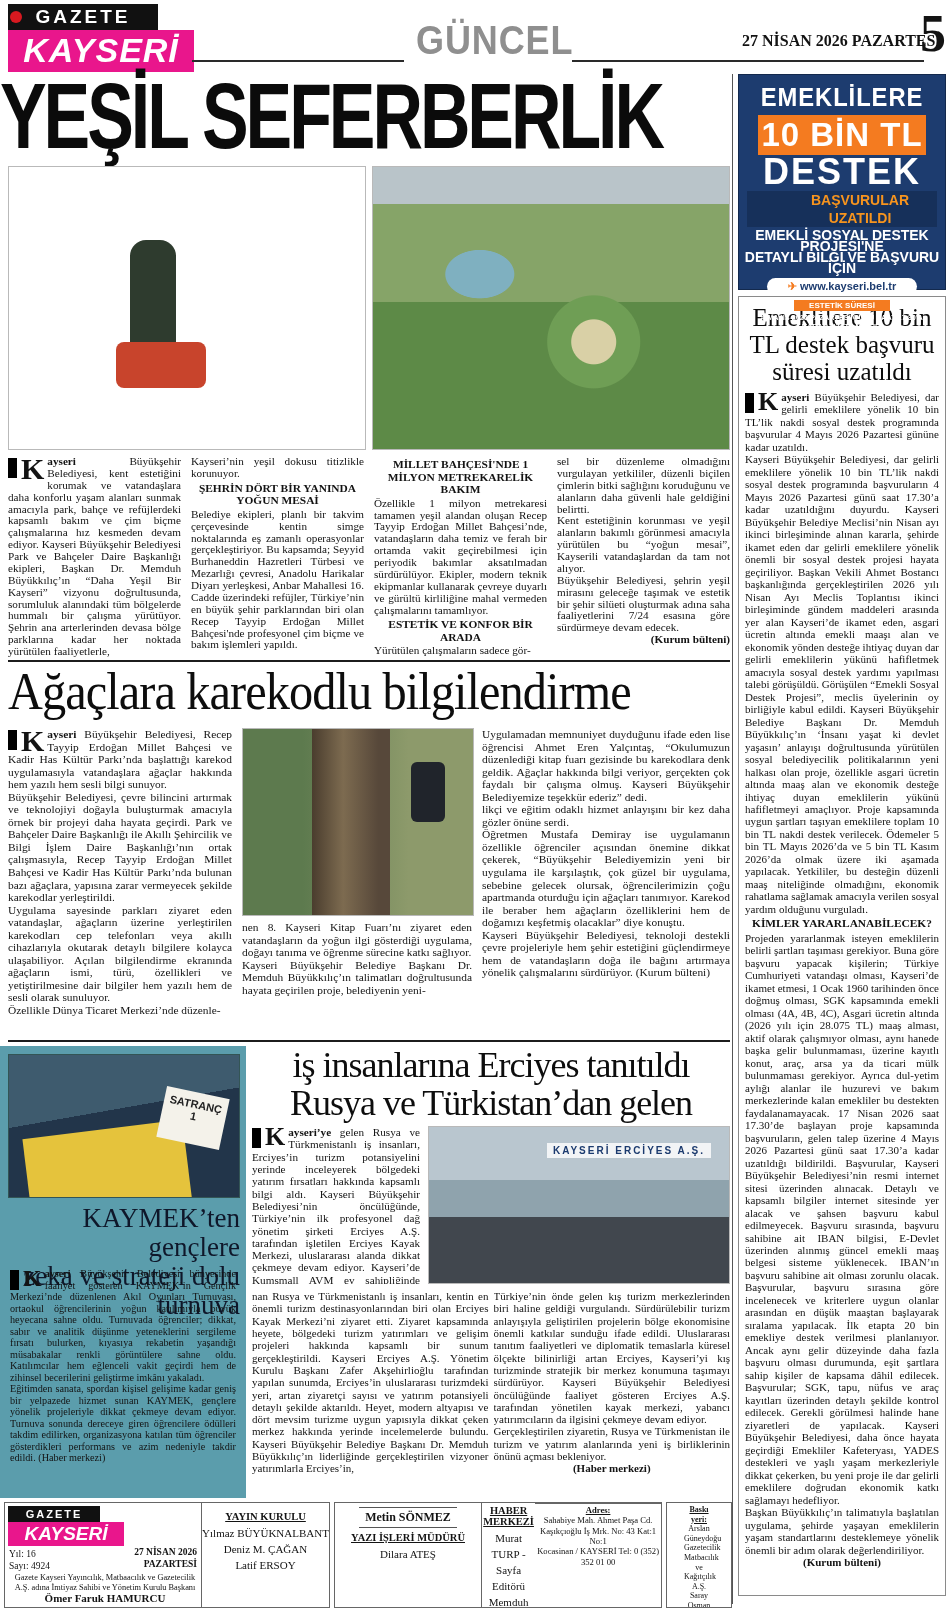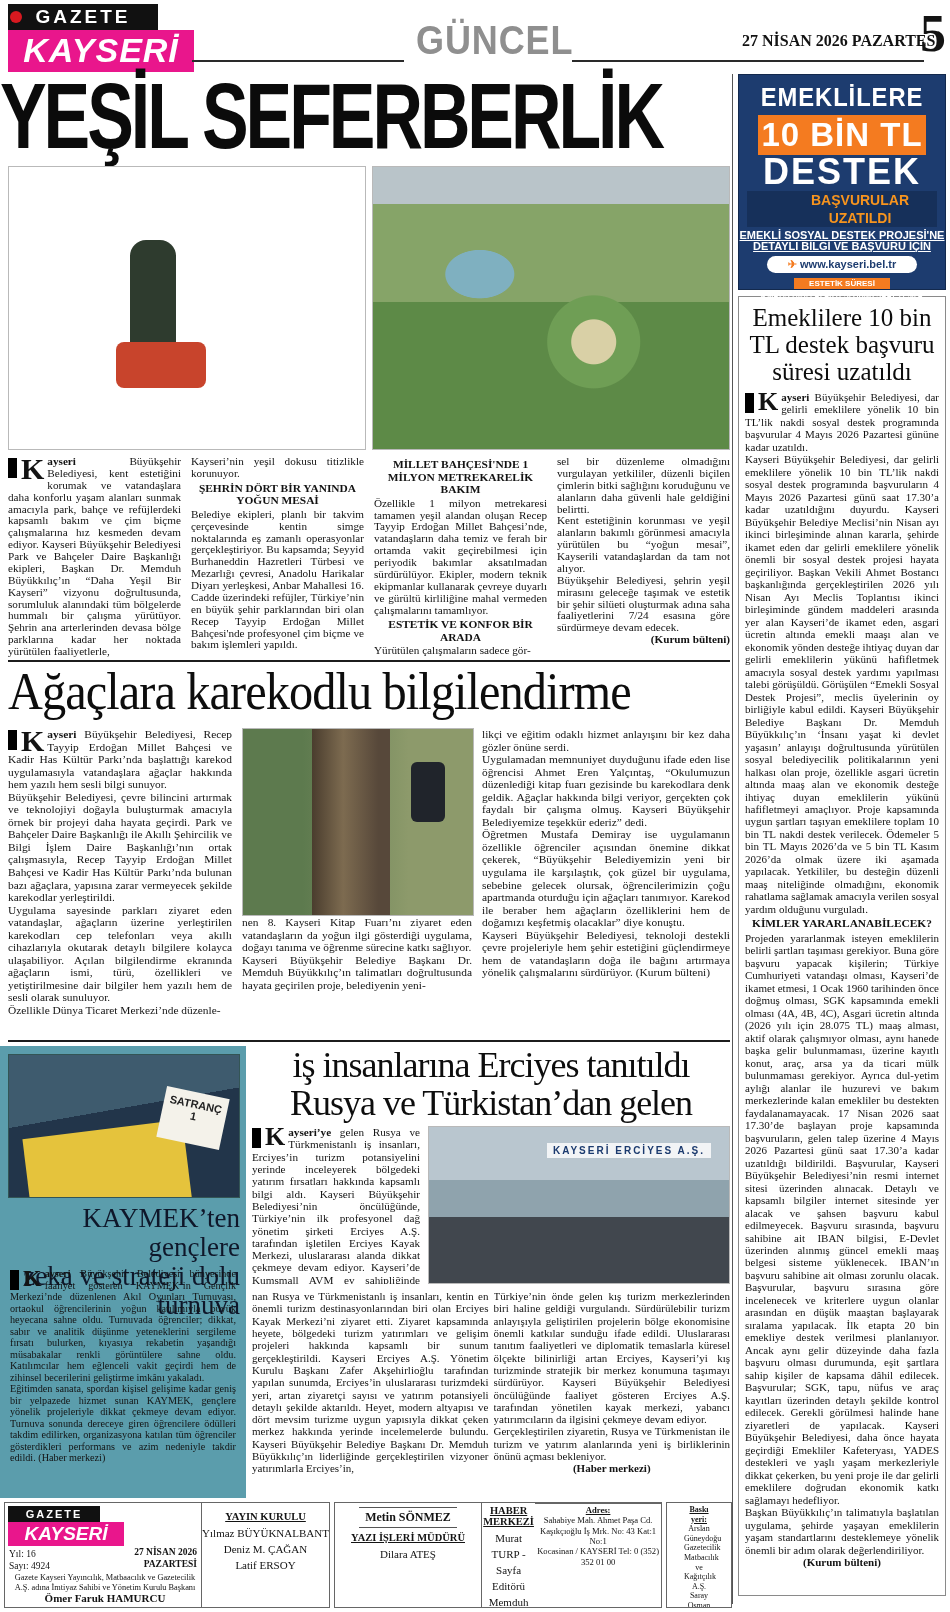--- a/index.html
+++ b/index.html
@@ -41,21 +41,21 @@
   p.bp{margin:0;}
   .sqmark{float:left;width:9px;height:20px;background:#000;margin:2px 4px 0 0;}
   .dcap{float:left;font-weight:bold;font-size:30px;line-height:25px;padding-right:3px;}
   .divider{border-top:2px solid #1c1c1c;}
   
   .qrhead{left:8px;top:664px;width:722px;font:52px "Liberation Serif",serif;line-height:56px;
           letter-spacing:-1px;transform:scaleX(.93);transform-origin:left center;white-space:nowrap;color:#0d0d0d;}
   .qrbody{left:8px;top:728px;width:722px;height:308px;display:flex;gap:10px;overflow:hidden;}
   .qrbody .bt{font-size:11.4px;line-height:1.1;}
   .qrc1{width:224px;flex:none;}
-  .qrc2{width:230px;flex:none;display:flex;flex-direction:column;}
+  .qrc2{width:230px;flex:none;display:flex;flex-direction:column;gap:5px;}
   .qrc3{flex:1;}
   .ph-tree{position:relative;width:100%;height:186px;border:1px solid #b9b9b9;flex:none;overflow:hidden;
      background:linear-gradient(90deg,#5d7a4e 0 26%,#8d9a6b 72% 100%),#7b6b52;}
   .trunk{position:absolute;left:30%;top:0;width:34%;height:100%;
      background:linear-gradient(90deg,#4a3d2e,#7d6b50 40%,#57483a 85%);}
   .phone-fig{position:absolute;right:12%;top:18%;width:34px;height:60px;background:#20242b;border-radius:6px;}
   
   .teal{left:0;top:1046px;width:246px;height:452px;background:#5b9dac;padding:0;}
   .ph-chess{position:absolute;left:8px;top:8px;width:230px;height:142px;border:1px solid #355;overflow:hidden;
      background:linear-gradient(170deg,#3e5b6e 0 40%,#22354a 40% 100%);}
@@ -102,21 +102,21 @@
   .mb3 .sep{border-top:1px solid #888;margin:2px 4px;}
   
   .vrule{left:732px;top:74px;width:0;height:1530px;border-left:1.5px solid #555;}
   .sidebar{left:738px;top:74px;width:208px;height:1534px;}
   .ad{position:relative;width:206px;height:214px;background:#1d3c6f;border:1px solid #13294d;
       text-align:center;color:#fff;font-family:"Liberation Sans",sans-serif;}
   .ad-l1{font-weight:bold;font-size:25px;letter-spacing:1px;padding-top:8px;transform:scaleX(.95);}
   .ad-box{margin:3px auto 0;width:168px;background:#f47b20;font-weight:bold;font-size:33px;line-height:40px;letter-spacing:1px;}
   .ad-l3{font-weight:bold;font-size:36px;line-height:34px;letter-spacing:2px;}
   .ad-l4{color:#f7941e;font-weight:bold;font-size:14px;line-height:18px;background:#16305a;margin:2px 8px 0;padding-left:36px;}
-  .ad-l5{font-weight:bold;font-size:11px;line-height:11px;margin-top:3px;text-decoration:underline;}
+  .ad-l5{font-weight:bold;font-size:14px;line-height:11px;margin-top:3px;}
   .ad-pill{margin:4px auto 0;width:150px;height:17px;background:#fff;border-radius:9px;color:#1d3c6f;
            font-weight:bold;font-size:11px;line-height:17px;}
   .ad-pill .ic{color:#f47b20;}
   .ad-l7{margin:5px auto 0;width:96px;background:#f47b20;font-weight:bold;font-size:8px;line-height:11px;}
   .ad-l8{font-size:7.3px;line-height:9px;margin-top:2px;font-weight:bold;}
   .sb-box{margin-top:6px;width:194px;height:1288px;border:1px solid #8a8a8a;padding:5px 6px;overflow:hidden;}
   .sb-head{text-align:center;font:25px "Liberation Serif",serif;line-height:27px;margin:2px 0 6px;color:#0d0d0d;}
   .sb-box .bt{font-size:11px;line-height:1.135;}
 </style>
 </head>
@@ -186,22 +186,22 @@
       <figure class="ph-tree" style="margin:0">
         <div class="trunk"></div>
         <div class="phone-fig"></div>
       </figure>
       <div class="bt">
         <p class="bp">nen 8. Kayseri Kitap Fuarı’nı ziyaret eden vatandaşların da yoğun ilgi gösterdiği uygulama, doğayı tanıma ve öğrenme sürecine katkı sağlıyor.</p>
         <p class="bp">Kayseri Büyükşehir Belediye Başkanı Dr. Memduh Büyükkılıç’ın talimatları doğrultusunda hayata geçirilen proje, belediyenin yeni-</p>
       </div>
     </div>
     <div class="qrc3 bt">
+      <p class="bp">Uygulamadan memnuniyet duyduğunu ifade eden lise öğrencisi Ahmet Eren Yalçıntaş, “Okulumuzun düzenlediği kitap fuarı gezisinde bu karekodlara denk geldik. Ağaçlar hakkında bilgi veriyor, gerçekten çok faydalı bir çalışma olmuş. Kayseri Büyükşehir Belediyemize teşekkür ederiz” dedi.</p>
       <p class="bp">likçi ve eğitim odaklı hizmet anlayışını bir kez daha gözler önüne serdi.</p>
-      <p class="bp">Uygulamadan memnuniyet duyduğunu ifade eden lise öğrencisi Ahmet Eren Yalçıntaş, “Okulumuzun düzenlediği kitap fuarı gezisinde bu karekodlara denk geldik. Ağaçlar hakkında bilgi veriyor, gerçekten çok faydalı bir çalışma olmuş. Kayseri Büyükşehir Belediyemize teşekkür ederiz” dedi.</p>
       <p class="bp">Öğretmen Mustafa Demiray ise uygulamanın özellikle öğrenciler açısından önemine dikkat çekerek, “Büyükşehir Belediyemizin yeni bir uygulama ile karşılaştık, çok güzel bir uygulama, sebebine gelecek olursak, öğrencilerimizin çoğu apartmanda oturduğu için ağaçları tanımıyor. Karekod ile beraber hem ağaçların özelliklerini hem de doğamızı keşfetmiş olacaklar” diye konuştu.</p>
       <p class="bp">Kayseri Büyükşehir Belediyesi, teknoloji destekli çevre projeleriyle hem şehir estetiğini güçlendirmeye hem de vatandaşların doğa ile bağını artırmaya yönelik çalışmalarını sürdürüyor. (Kurum bülteni)</p>
     </div>
   </div>
 
   <div class="abs divider" style="left:8px;top:1040px;width:722px;"></div>
 
   <div class="abs teal">
     <figure class="ph-chess" style="margin:0">
       <div class="board"></div>

